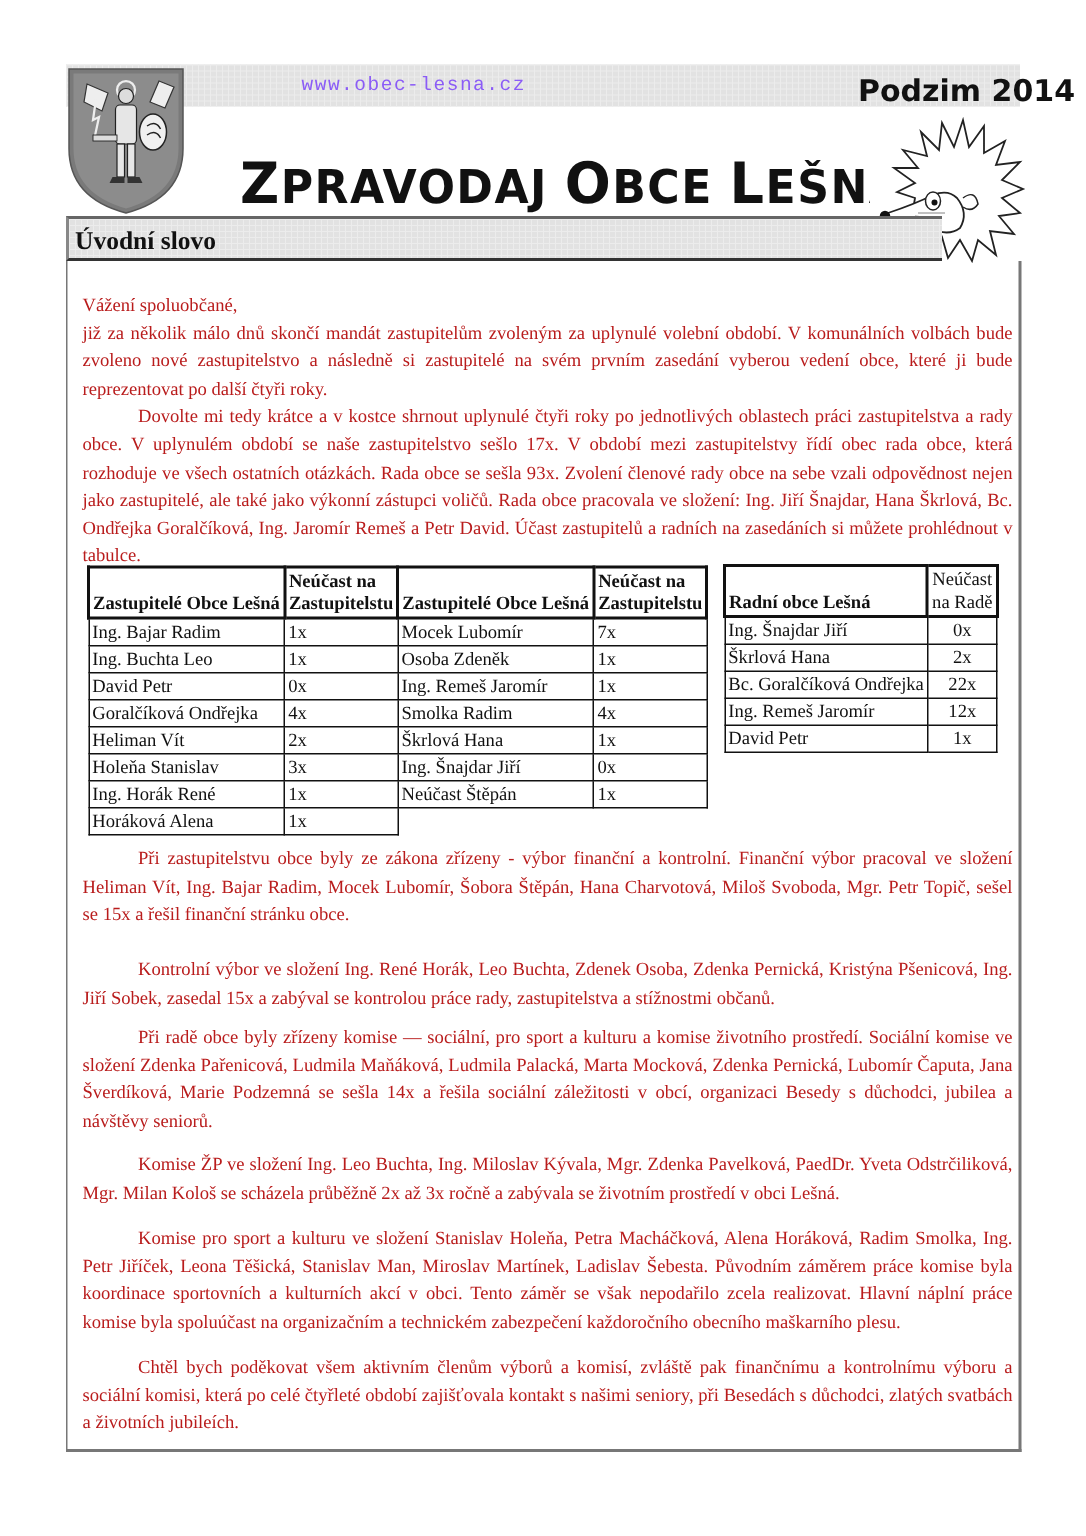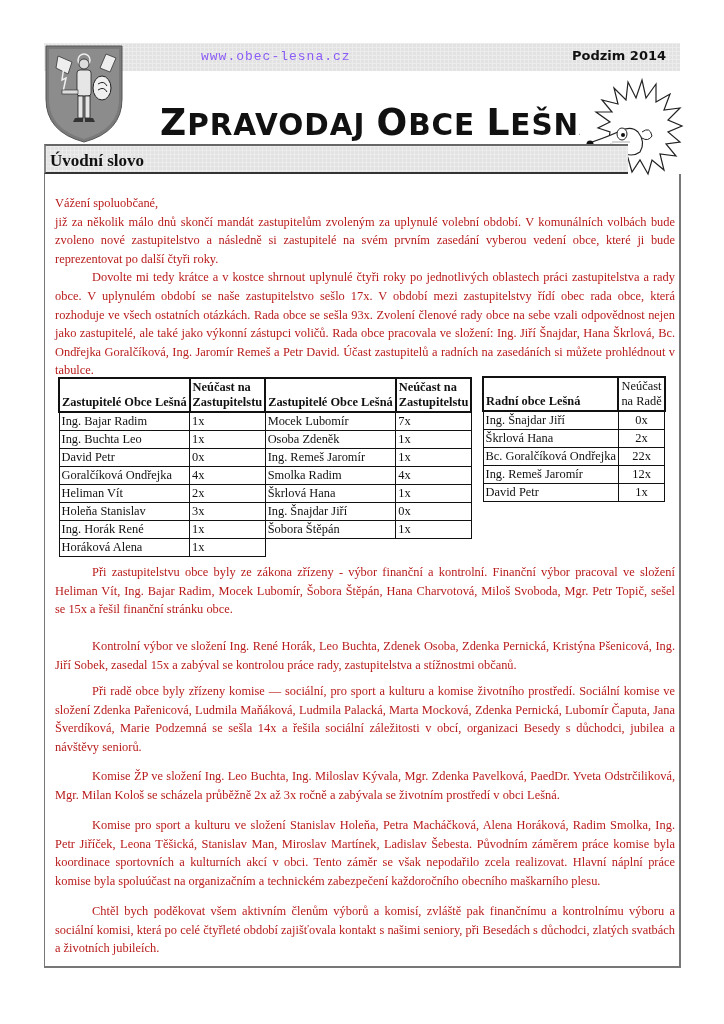--- a/index.html
+++ b/index.html
@@ -10,21 +10,21 @@
     background-color: #e2e2e2;
     background-image: linear-gradient(#ececec 1px, transparent 1px), linear-gradient(90deg, #ececec 1px, transparent 1px);
     background-size: 4px 4px;
   }
   .url-text {
     position: absolute; left: 201px; top: 49px; font-family: Liberation Mono, monospace; font-size: 13px;
     letter-spacing: 1px; color: #8b5cf6;
   }
   .issue-text {
     position: absolute; left: 572px; top: 48px; font-family: "DejaVu Sans", sans-serif; font-weight: bold;
-    font-size: 13px; color: #111;
+    font-size: 20px; color: #111;
   }
   .crest { position: absolute; left: 44px; top: 44px; width: 80px; height: 100px; }
   .hedgehog { position: absolute; left: 580px; top: 72px; width: 104px; height: 108px; background: #fff; }
 
   .title {
     position: absolute; left: 160px; top: 100px; font-family: "DejaVu Sans", sans-serif; font-weight: bold;
     font-size: 31px; color: #111; letter-spacing: 1px; transform: scaleX(0.95); transform-origin: left top;
   }
   .title .big { font-size: 38px; }
 
@@ -151,21 +151,21 @@
   </tr>
   <tr>
     <td>Holeňa Stanislav</td>
     <td>3x</td>
     <td>Ing. Šnajdar Jiří</td>
     <td>0x</td>
   </tr>
   <tr>
     <td>Ing. Horák René</td>
     <td>1x</td>
-    <td>Šobora Štěpán</td>
+    <td>Neúčast Štěpán</td>
     <td>1x</td>
   </tr>
   <tr>
     <td>Horáková Alena</td>
     <td>1x</td>
     <td style="border:none;"></td>
     <td style="border:none;"></td>
   </tr>
 </tbody>
   </table>

